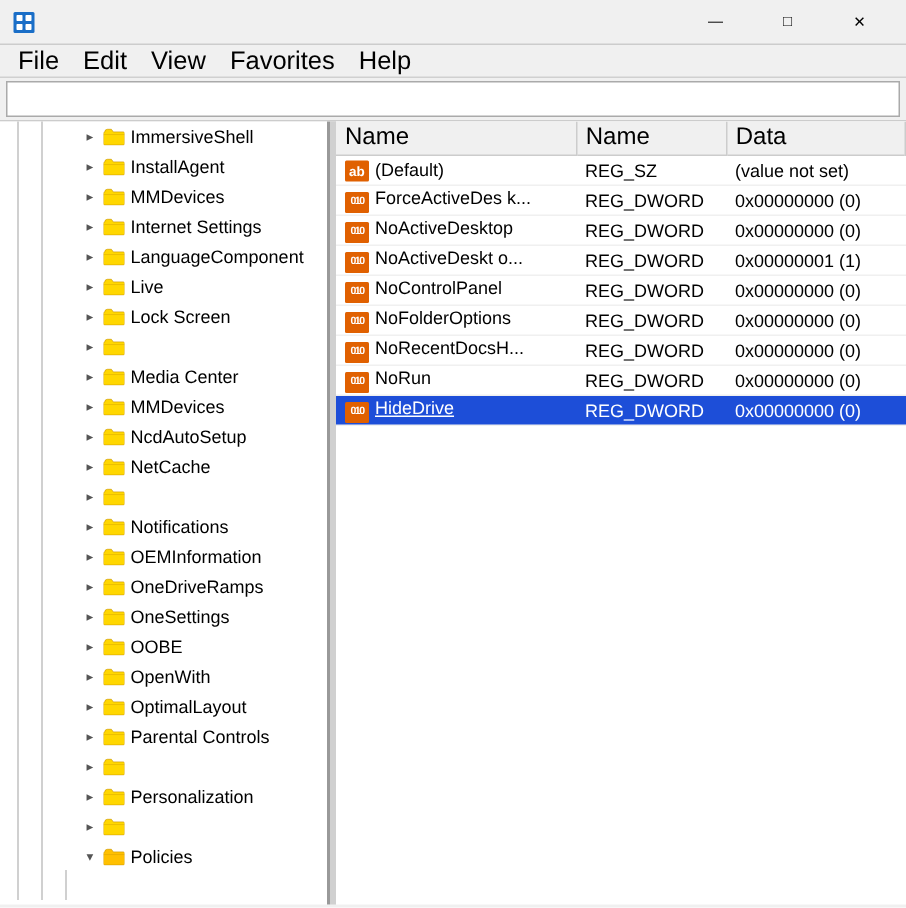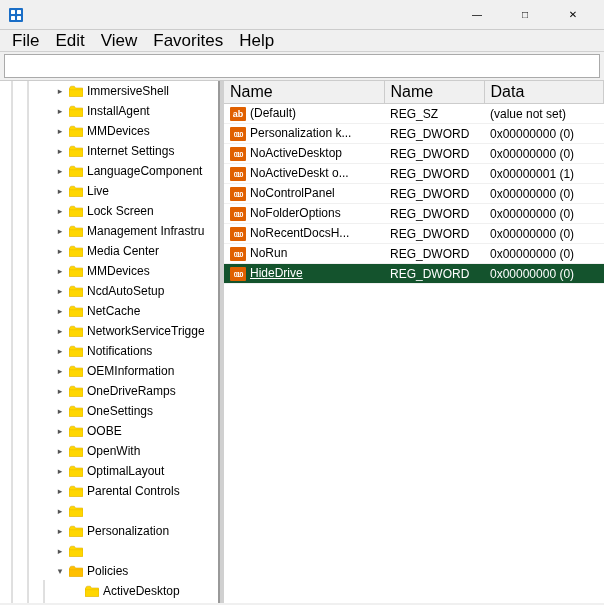--- a/index.html
+++ b/index.html
@@ -157,21 +157,21 @@
       cursor: pointer;
       margin-left: 40px;
     }
     .reg-table td {
       padding: 1px 6px;
       font-size: 12px;
       border-bottom: 1px solid #f0f0f0;
       height: 20px;
       white-space: nowrap;
     }
-    .reg-table tr.selected td { background: #14532d; color: white; }
+    .reg-table tr.selected td { background: #1d4ed8; color: white; }
     .reg-table tr.selected .row-icon { color: white; }
 
     .row-icon {
       display: inline-flex;
       align-items: flex-start;
       margin-right: 4px;
     }
 
     .icon-ab {
       background: #e06000;
@@ -370,21 +370,20 @@
             <line x1="8" y1="0" x2="8" y2="20" stroke="#c0c0c0" stroke-width="1"></line>
           </svg></span>
         <span class="tree-indent"></span>
         <span class="tree-toggle">▸</span>
         <span class="folder-icon">
           <svg class="folder-svg" viewBox="0 0 16 13" xmlns="http://www.w3.org/2000/svg">
     <path d="M1 3 Q1 1 3 1 L6 1 L7.5 3 L15 3 Q16 3 16 4 L16 12 Q16 13 15 13 L1 13 Q0 13 0 12 L0 4 Q0 3 1 3Z" fill="#ffd700" stroke="#cc9900" stroke-width="0.5"></path>
     <path d="M0 5 L16 5" stroke="#cc9900" stroke-width="0.3"></path>
   </svg>
         </span>
-        <span>Management Infrastru</span>
       </div>
       <div class="tree-item">
         <span class="tree-indent"><svg width="16" height="20">
             <line x1="8" y1="0" x2="8" y2="20" stroke="#c0c0c0" stroke-width="1"></line>
           </svg></span>
         <span class="tree-indent"><svg width="16" height="20">
             <line x1="8" y1="0" x2="8" y2="20" stroke="#c0c0c0" stroke-width="1"></line>
           </svg></span>
         <span class="tree-indent"></span>
         <span class="tree-toggle">▸</span>
@@ -455,21 +454,20 @@
             <line x1="8" y1="0" x2="8" y2="20" stroke="#c0c0c0" stroke-width="1"></line>
           </svg></span>
         <span class="tree-indent"></span>
         <span class="tree-toggle">▸</span>
         <span class="folder-icon">
           <svg class="folder-svg" viewBox="0 0 16 13" xmlns="http://www.w3.org/2000/svg">
     <path d="M1 3 Q1 1 3 1 L6 1 L7.5 3 L15 3 Q16 3 16 4 L16 12 Q16 13 15 13 L1 13 Q0 13 0 12 L0 4 Q0 3 1 3Z" fill="#ffd700" stroke="#cc9900" stroke-width="0.5"></path>
     <path d="M0 5 L16 5" stroke="#cc9900" stroke-width="0.3"></path>
   </svg>
         </span>
-        <span>NetworkServiceTrigge</span>
       </div>
       <div class="tree-item">
         <span class="tree-indent"><svg width="16" height="20">
             <line x1="8" y1="0" x2="8" y2="20" stroke="#c0c0c0" stroke-width="1"></line>
           </svg></span>
         <span class="tree-indent"><svg width="16" height="20">
             <line x1="8" y1="0" x2="8" y2="20" stroke="#c0c0c0" stroke-width="1"></line>
           </svg></span>
         <span class="tree-indent"></span>
         <span class="tree-toggle">▸</span>
@@ -658,40 +656,20 @@
           </svg></span>
         <span class="tree-indent"></span>
         <span class="tree-toggle">▾</span>
         <span class="folder-icon">
           <svg class="folder-svg" viewBox="0 0 16 13" xmlns="http://www.w3.org/2000/svg">
     <path d="M1 3 Q1 1 3 1 L6 1 L7.5 3 L15 3 Q16 3 16 4 L16 12 Q16 13 15 13 L1 13 Q0 13 0 12 L0 4 Q0 3 1 3Z" fill="#ffc000" stroke="#cc9900" stroke-width="0.5"></path>
     <path d="M0 5 L16 5" stroke="#cc9900" stroke-width="0.3"></path>
   </svg>
         </span>
         <span>Policies</span>
-      </div>
-      <div class="tree-item">
-        <span class="tree-indent"><svg width="16" height="20">
-            <line x1="8" y1="0" x2="8" y2="20" stroke="#c0c0c0" stroke-width="1"></line>
-          </svg></span>
-        <span class="tree-indent"><svg width="16" height="20">
-            <line x1="8" y1="0" x2="8" y2="20" stroke="#c0c0c0" stroke-width="1"></line>
-          </svg></span>
-        <span class="tree-indent"><svg width="16" height="20">
-            <line x1="8" y1="0" x2="8" y2="20" stroke="#c0c0c0" stroke-width="1"></line>
-          </svg></span>
-        <span class="tree-indent"></span>
-        <span class="tree-toggle"></span>
-        <span class="folder-icon">
-          <svg class="folder-svg" viewBox="0 0 16 13" xmlns="http://www.w3.org/2000/svg">
-    <path d="M1 3 Q1 1 3 1 L6 1 L7.5 3 L15 3 Q16 3 16 4 L16 12 Q16 13 15 13 L1 13 Q0 13 0 12 L0 4 Q0 3 1 3Z" fill="#ffd700" stroke="#cc9900" stroke-width="0.5"></path>
-    <path d="M0 5 L16 5" stroke="#cc9900" stroke-width="0.3"></path>
-  </svg>
-        </span>
-        <span>ActiveDesktop</span>
       </div>
       <div class="tree-item">
         <span class="tree-indent"><svg width="16" height="20">
             <line x1="8" y1="0" x2="8" y2="20" stroke="#c0c0c0" stroke-width="1"></line>
           </svg></span>
         <span class="tree-indent"><svg width="16" height="20">
             <line x1="8" y1="0" x2="8" y2="20" stroke="#c0c0c0" stroke-width="1"></line>
           </svg></span>
         <span class="tree-indent"><svg width="16" height="20">
             <line x1="8" y1="0" x2="8" y2="20" stroke="#c0c0c0" stroke-width="1"></line>
@@ -716,21 +694,21 @@
       <tr>
             <td><span class="row-icon">
                 <span class="icon-ab">ab</span>
               </span><span>(Default)</span></td>
             <td>REG_SZ</td>
             <td>(value not set)</td>
           </tr>
           <tr>
             <td><span class="row-icon">
                 <span class="icon-dword" style="font-size:7px;letter-spacing:-1px">010</span>
-              </span><span>Personalization k...</span></td>
+              </span><span>ForceActiveDes k...</span></td>
             <td>REG_DWORD</td>
             <td>0x00000000 (0)</td>
           </tr>
           <tr>
             <td><span class="row-icon">
                 <span class="icon-dword" style="font-size:7px;letter-spacing:-1px">010</span>
               </span><span>NoActiveDesktop</span></td>
             <td>REG_DWORD</td>
             <td>0x00000000 (0)</td>
           </tr>

